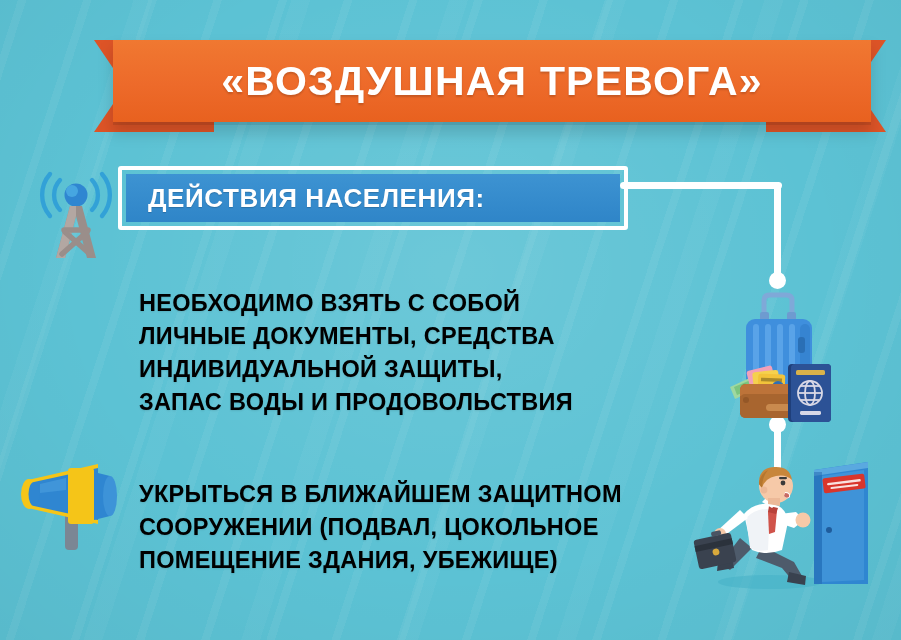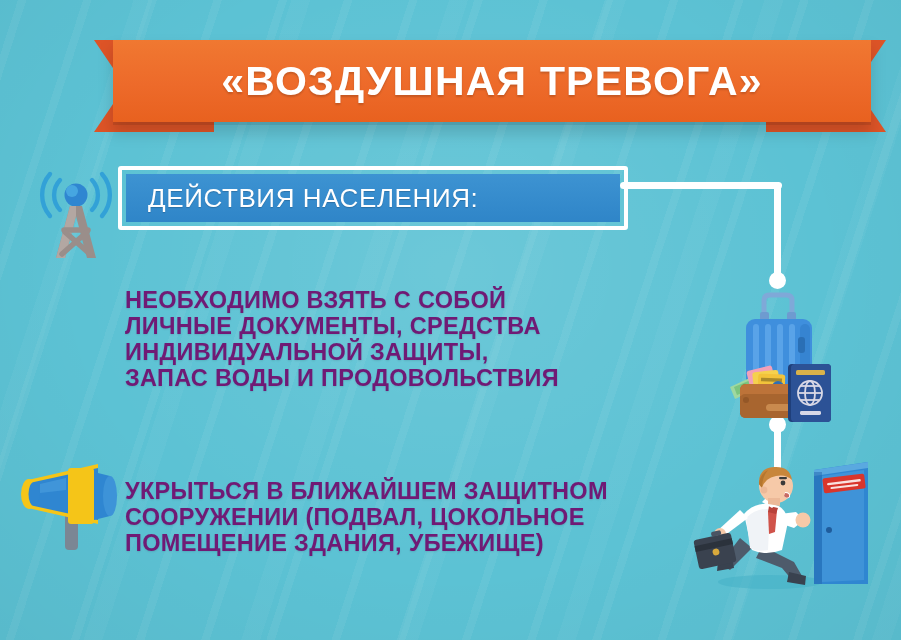--- a/index.html
+++ b/index.html
@@ -133,21 +133,21 @@
     height: 48px;
     background: linear-gradient(180deg, #3d93d2 0%, #2f85c8 100%);
     display: flex;
     align-items: center;
     padding-left: 22px;
     box-sizing: border-box;
   }
   .subhead-text {
     color: #ffffff;
     font-size: 26px;
-    font-weight: normal;
+    font-weight: bold;
     letter-spacing: 0.6px;
     white-space: nowrap;
     text-shadow: 0 1px 1px rgba(0,0,0,0.18);
   }
 
   
   .conn-h {
     position: absolute;
     left: 620px;
     top: 182px;
@@ -181,27 +181,28 @@
     height: 54px;
     background: #ffffff;
     border-radius: 4px;
   }
   .conn-dot.d2 { left: 769px; top: 416px; }
   .conn-dot.d3 { left: 769px; top: 468px; }
 
   
   .para {
     position: absolute;
-    color: #701a75;
+    color: #000000;
     font-weight: bold;
     font-size: 23.5px;
-    line-height: 26px;
+    line-height: 33px;
     letter-spacing: 0.3px;
     text-shadow: 0 1px 2px rgba(0,0,0,0.10);
     white-space: pre-line;
+    margin-left: 14px;
   }
   .para.p1 { left: 125px; top: 287px; width: 540px; }
   .para.p2 { left: 125px; top: 478px; width: 600px; }
 
   
   .tower {
     position: absolute;
     left: 24px;
     top: 158px;
     width: 104px;

